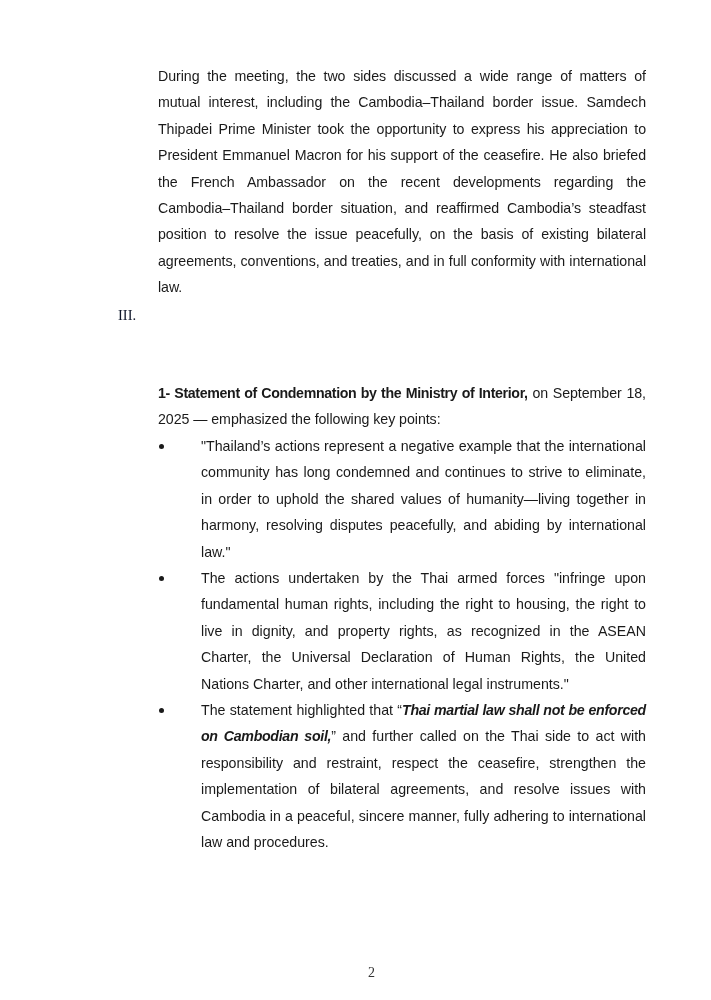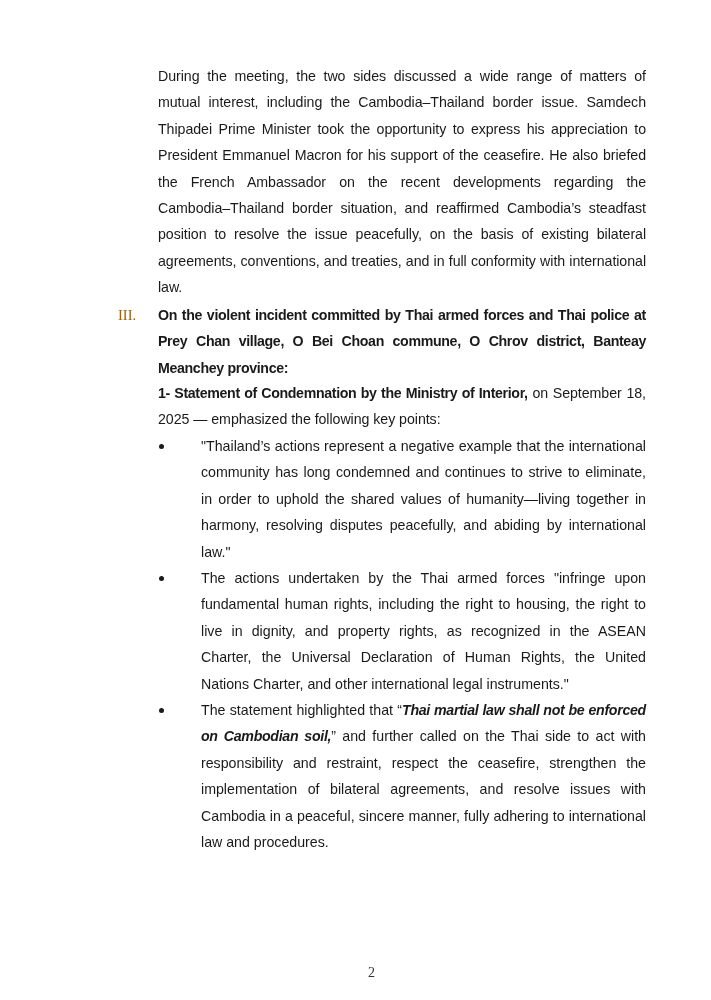--- a/index.html
+++ b/index.html
@@ -33,21 +33,21 @@
     .intro {
       top: 63px;
     }
     .section-numeral {
       position: absolute;
       left: 102px;
       top: 302px;
       font-family: "Liberation Serif", serif;
       font-size: 14.5px;
       line-height: 26.4px;
-      color: #a16207;
+      color: #0f172a;
     }
     .section-heading {
       top: 302px;
       font-weight: bold;
       letter-spacing: -0.35px;
     }
     .sub-heading {
       top: 380px;
     }
     .sub-heading .bold {
@@ -101,21 +101,20 @@
   </style>
 </head>
 <body>
 
 <div class="page">
 
   <p class="para intro" style="margin:0;">During the meeting, the two sides discussed a wide range of matters of mutual interest, including the Cambodia–Thailand border issue. Samdech Thipadei Prime Minister took the opportunity to express his appreciation to President Emmanuel Macron for his support of the ceasefire. He also briefed the French Ambassador on the recent developments regarding the Cambodia–Thailand border situation, and reaffirmed Cambodia’s steadfast position to resolve the issue peacefully, on the basis of existing bilateral agreements, conventions, and treaties, and in full conformity with international law.</p>
 
   <div class="section-numeral">III.</div>
 
-  <p class="para section-heading" style="margin:0;">On the violent incident committed by Thai armed forces and Thai police at Prey Chan village, O Bei Choan commune, O Chrov district, Banteay Meanchey province:</p>
 
   <p class="para sub-heading" style="margin:0;"><span class="bold">1- Statement of Condemnation by the Ministry of Interior,</span><span> on September 18, 2025 — emphasized the following key points:</span></p>
 
   <ul class="bullets">
     <li class="bullet-item">
       <span class="bullet-dot"></span>
       <span class="bullet-text">"Thailand’s actions represent a negative example that the international community has long condemned and continues to strive to eliminate, in order to uphold the shared values of humanity—living together in harmony, resolving disputes peacefully, and abiding by international law."</span>
     </li>
     <li class="bullet-item">
       <span class="bullet-dot"></span>

